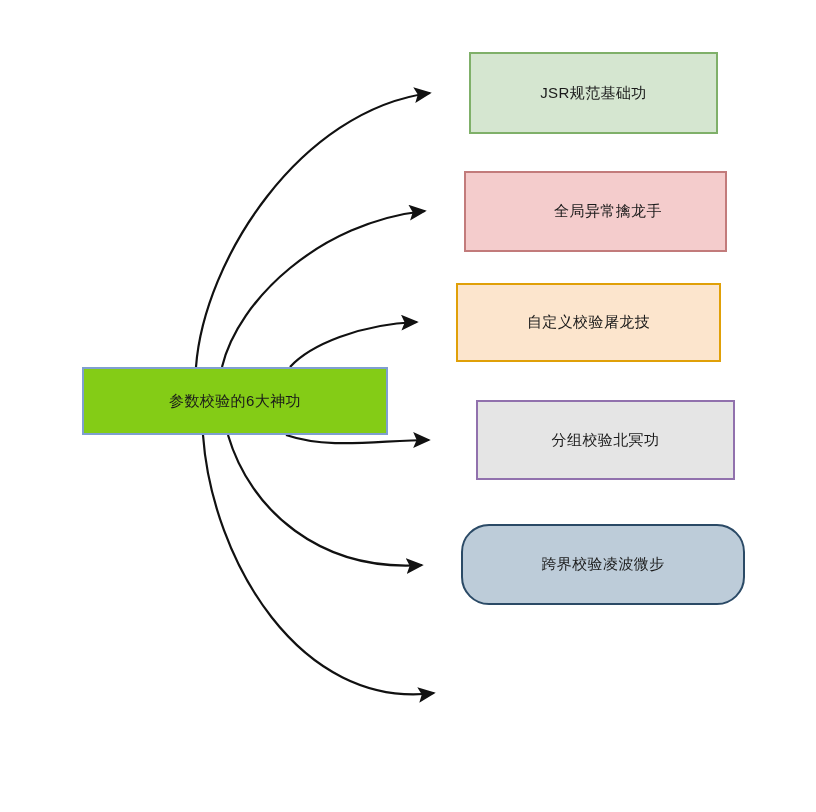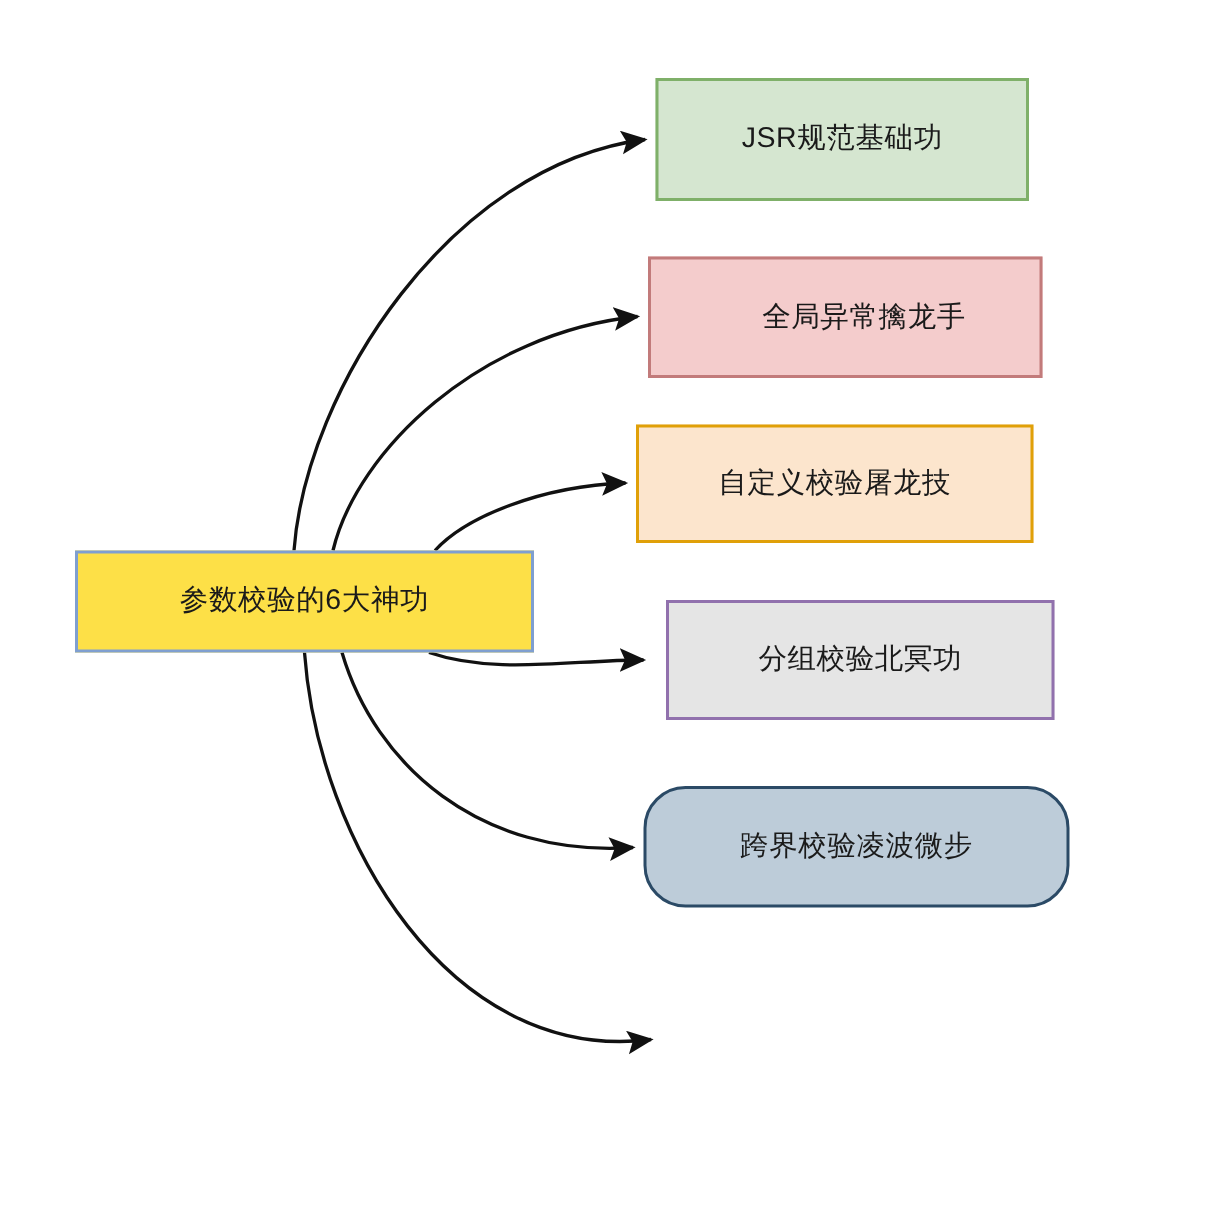--- a/index.html
+++ b/index.html
@@ -31,25 +31,26 @@
   .node {
     position: absolute;
     box-sizing: border-box;
     display: flex;
     align-items: center;
     justify-content: center;
     text-align: center;
     border-style: solid;
     border-width: 2px;
     color: #1a1a1a;
-    font-size: 19px;
+    font-size: 15px;
     line-height: 1.25;
     letter-spacing: 0.4px;
     white-space: nowrap;
     z-index: 2;
+    margin-left: 32px;
   }
   .node-label {
     display: block;
   }
 </style>
 </head>
 <body>
 
 <div id="diagram-canvas" style="background: rgb(255, 255, 255);">
 
@@ -60,21 +61,21 @@
       </marker>
     </defs>
     <path class="edge" fill="none" stroke="#111111" stroke-width="2.2" marker-end="url(#arrowhead)" d="M 196 367 C 204 260 300 110 430 93"></path>
     <path class="edge" fill="none" stroke="#111111" stroke-width="2.2" marker-end="url(#arrowhead)" d="M 222 367 C 238 300 320 222 425 211"></path>
     <path class="edge" fill="none" stroke="#111111" stroke-width="2.2" marker-end="url(#arrowhead)" d="M 290 367 C 310 345 360 324 417 322"></path>
     <path class="edge" fill="none" stroke="#111111" stroke-width="2.2" marker-end="url(#arrowhead)" d="M 286 435 C 330 450 380 440 429 440"></path>
     <path class="edge" fill="none" stroke="#111111" stroke-width="2.2" marker-end="url(#arrowhead)" d="M 228 435 C 250 510 320 572 422 565"></path>
     <path class="edge" fill="none" stroke="#111111" stroke-width="2.2" marker-end="url(#arrowhead)" d="M 203 435 C 212 560 300 710 434 693"></path>
   </svg>
 
-  <div class="node" id="node-root" style="left: 50px; top: 367px; width: 306px; height: 68px; background: #fde047; border-color: rgb(127, 159, 208); color: rgb(26, 26, 26);">
+  <div class="node" id="node-root" style="left: 50px; top: 367px; width: 306px; height: 68px; background: #84cc16; border-color: rgb(127, 159, 208); color: rgb(26, 26, 26);">
     <span class="node-label">参数校验的6大神功</span>
   </div>
 
   <div class="node" id="node-branch-0" style="left: 437px; top: 52px; width: 249px; height: 82px; background: rgb(213, 230, 208); border-color: rgb(127, 176, 105); color: rgb(26, 26, 26);">
     <span class="node-label">JSR规范基础功</span>
   </div>
 
   <div class="node" id="node-branch-1" style="left: 432px; top: 171px; width: 263px; height: 81px; background: rgb(244, 204, 204); border-color: rgb(194, 123, 123); color: rgb(26, 26, 26); padding-left: 25px;">
     <span class="node-label">全局异常擒龙手</span>
   </div>

